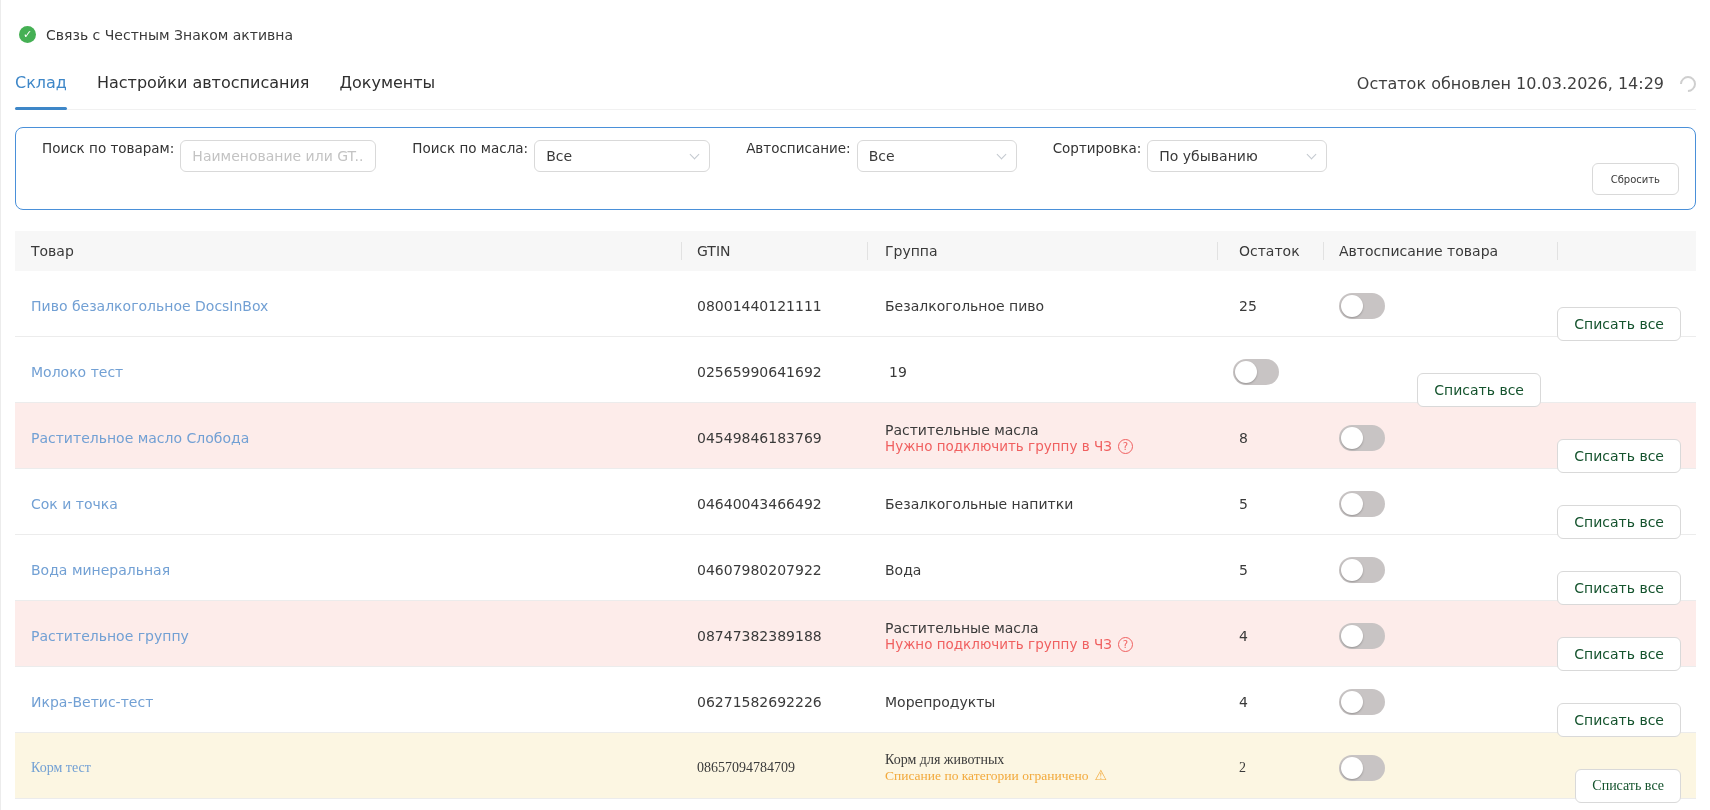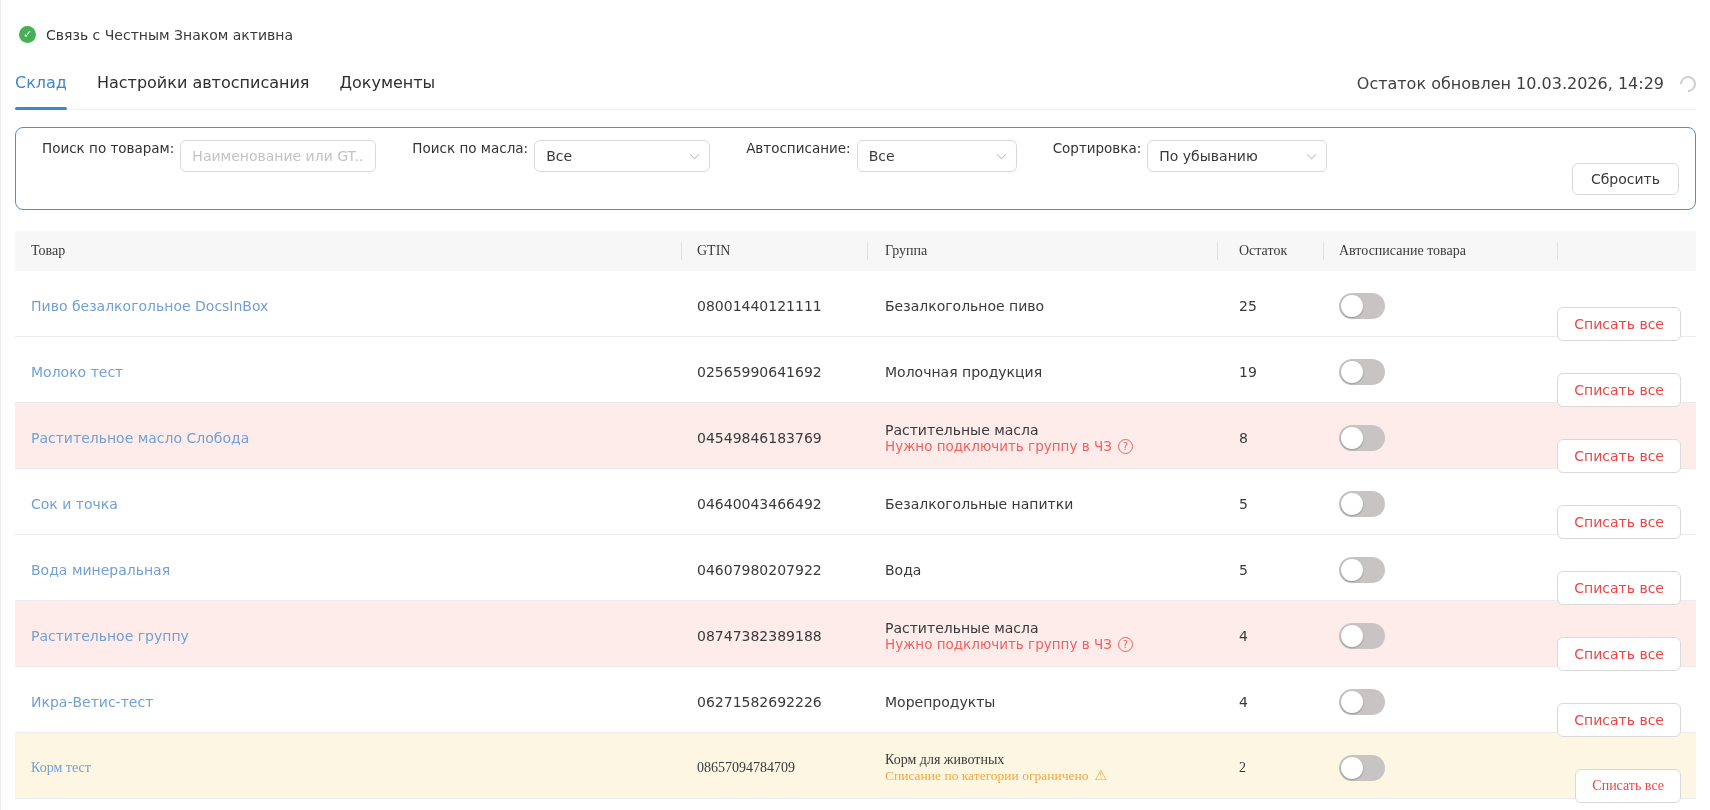--- a/index.html
+++ b/index.html
@@ -36,27 +36,27 @@
   .control { height: 32px; border: 1px solid #d9d9d9; border-radius: 6px; background: #fff;
     font-size: 14px; color: #3a3a3a; display: flex; align-items: center; padding: 0 11px;
     font-family: inherit; }
   input.control { outline: none; }
   input.control::placeholder { color: #c3c3c3; }
   .select { justify-content: space-between; cursor: pointer; }
   .chevron { width: 7px; height: 7px; border-right: 1.5px solid #c3c9cf; border-bottom: 1.5px solid #c3c9cf;
     transform: rotate(45deg); margin-top: -4px; flex: none; }
   .w-input { width: 196px; } .w-group { width: 176px; } .w-auto { width: 160px; } .w-sort { width: 180px; }
   .reset-btn { position: absolute; right: 16px; bottom: 14px; height: 32px; padding: 0 18px;
-    background: #fff; border: 1px solid #d9d9d9; border-radius: 6px; font-size: 14px;
+    background: #fff; border: 1px solid #d9d9d9; border-radius: 6px; font-size: 10px;
     color: #3a3a3a; cursor: pointer; font-family: inherit; }
 
   
   .table { margin: 21px 14px 0; }
   .grid { display: grid; grid-template-columns: 666px 186px 350px 106px 234px 140px; }
-  .thead { height: 40px; background: #f7f7f7; align-items: center; font-size: 14px; color: #3a3a3a; font-family: Liberation Serif, serif; }
+  .thead { height: 40px; background: #f7f7f7; align-items: center; font-size: 14px; color: #3a3a3a; }
   .th { position: relative; height: 100%; display: flex; align-items: center; padding-left: 16px; }
   .th + .th::before { content: ""; position: absolute; left: 0; top: 11px; bottom: 11px; width: 1px; background: #e2e2e2; }
   .th-group { padding-left: 18px; } .th-stock { padding-left: 22px; }
 
   .row { height: 66px; align-items: center; border-bottom: 1px solid #ececec; font-size: 14px; background: #fff; }
   .row.pink { background: #fdecea; }
   .row.yellow { background: #fcf6e2; font-family: Liberation Serif, serif; }
   .cell { padding-left: 16px; }
   .cell-group { padding-left: 18px; }
   .cell-stock { padding-left: 22px; }
@@ -66,21 +66,21 @@
   .note-error { color: #f06060; }
   .note-warning { color: #f2a93b; }
   .q-icon { width: 15px; height: 15px; border: 1.3px solid currentColor; border-radius: 50%;
     font-size: 10px; display: inline-flex; align-items: center; justify-content: center; flex: none; cursor: pointer; }
   .warn-icon { font-size: 14px; line-height: 1; }
   .toggle { width: 46px; height: 26px; border-radius: 13px; background: #c8c4c4; position: relative; cursor: pointer; }
   .toggle::after { content: ""; position: absolute; left: 2px; top: 2px; width: 22px; height: 22px;
     border-radius: 50%; background: #fff; box-shadow: 0 1px 2px rgba(0,0,0,.25); }
   .cell-actions { display: flex; justify-content: flex-end; padding-right: 16px; }
   .writeoff-btn { height: 34px; padding: 0 16px; background: #fff; border: 1px solid #d9d9d9;
-    border-radius: 6px; font-size: 14px; color: #ef4444; cursor: pointer; font-family: inherit; white-space: nowrap; margin-top: 36px; }
+    border-radius: 6px; font-size: 14px; color: #14532d; cursor: pointer; font-family: inherit; white-space: nowrap; margin-top: 36px; }
 </style>
 </head>
 <body>
 
 <div class="page">
 
   <div class="status-row">
     <span class="check-icon">✓</span>
     <span class="status-text">Связь с Честным Знаком активна</span>
   </div>
@@ -146,23 +146,20 @@
           <div class="cell">
             <div class="toggle"></div>
           </div>
           <div class="cell-actions">
             <button class="writeoff-btn">Списать все</button>
           </div>
         </div>
         <div class="grid row">
           <div class="cell"><span class="product-link">Молоко тест</span></div>
           <div class="cell">02565990641692</div>
-          <div class="cell-group">
-            <div class="group-name">Молочная продукция</div>
-          </div>
           <div class="cell-stock">19</div>
           <div class="cell">
             <div class="toggle"></div>
           </div>
           <div class="cell-actions">
             <button class="writeoff-btn">Списать все</button>
           </div>
         </div>
         <div class="grid row pink">
           <div class="cell"><span class="product-link">Растительное масло Слобода</span></div>

